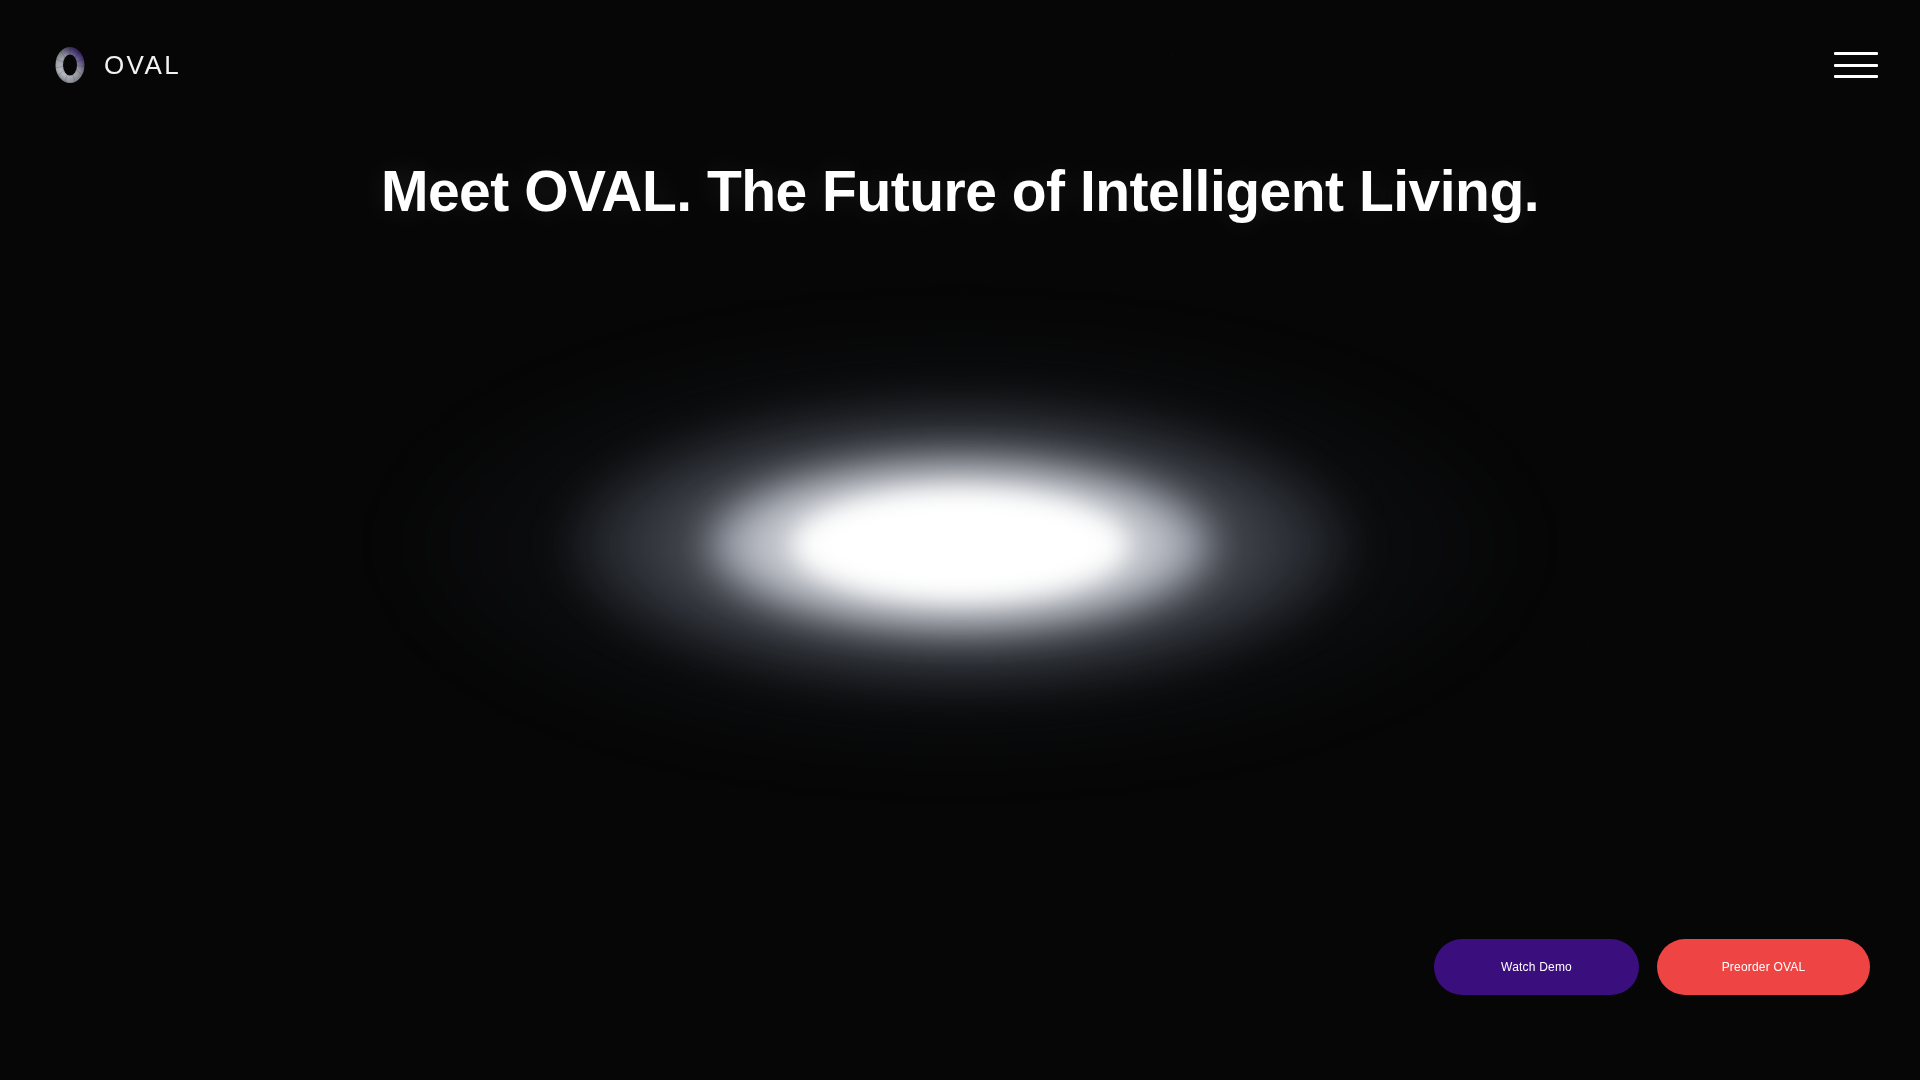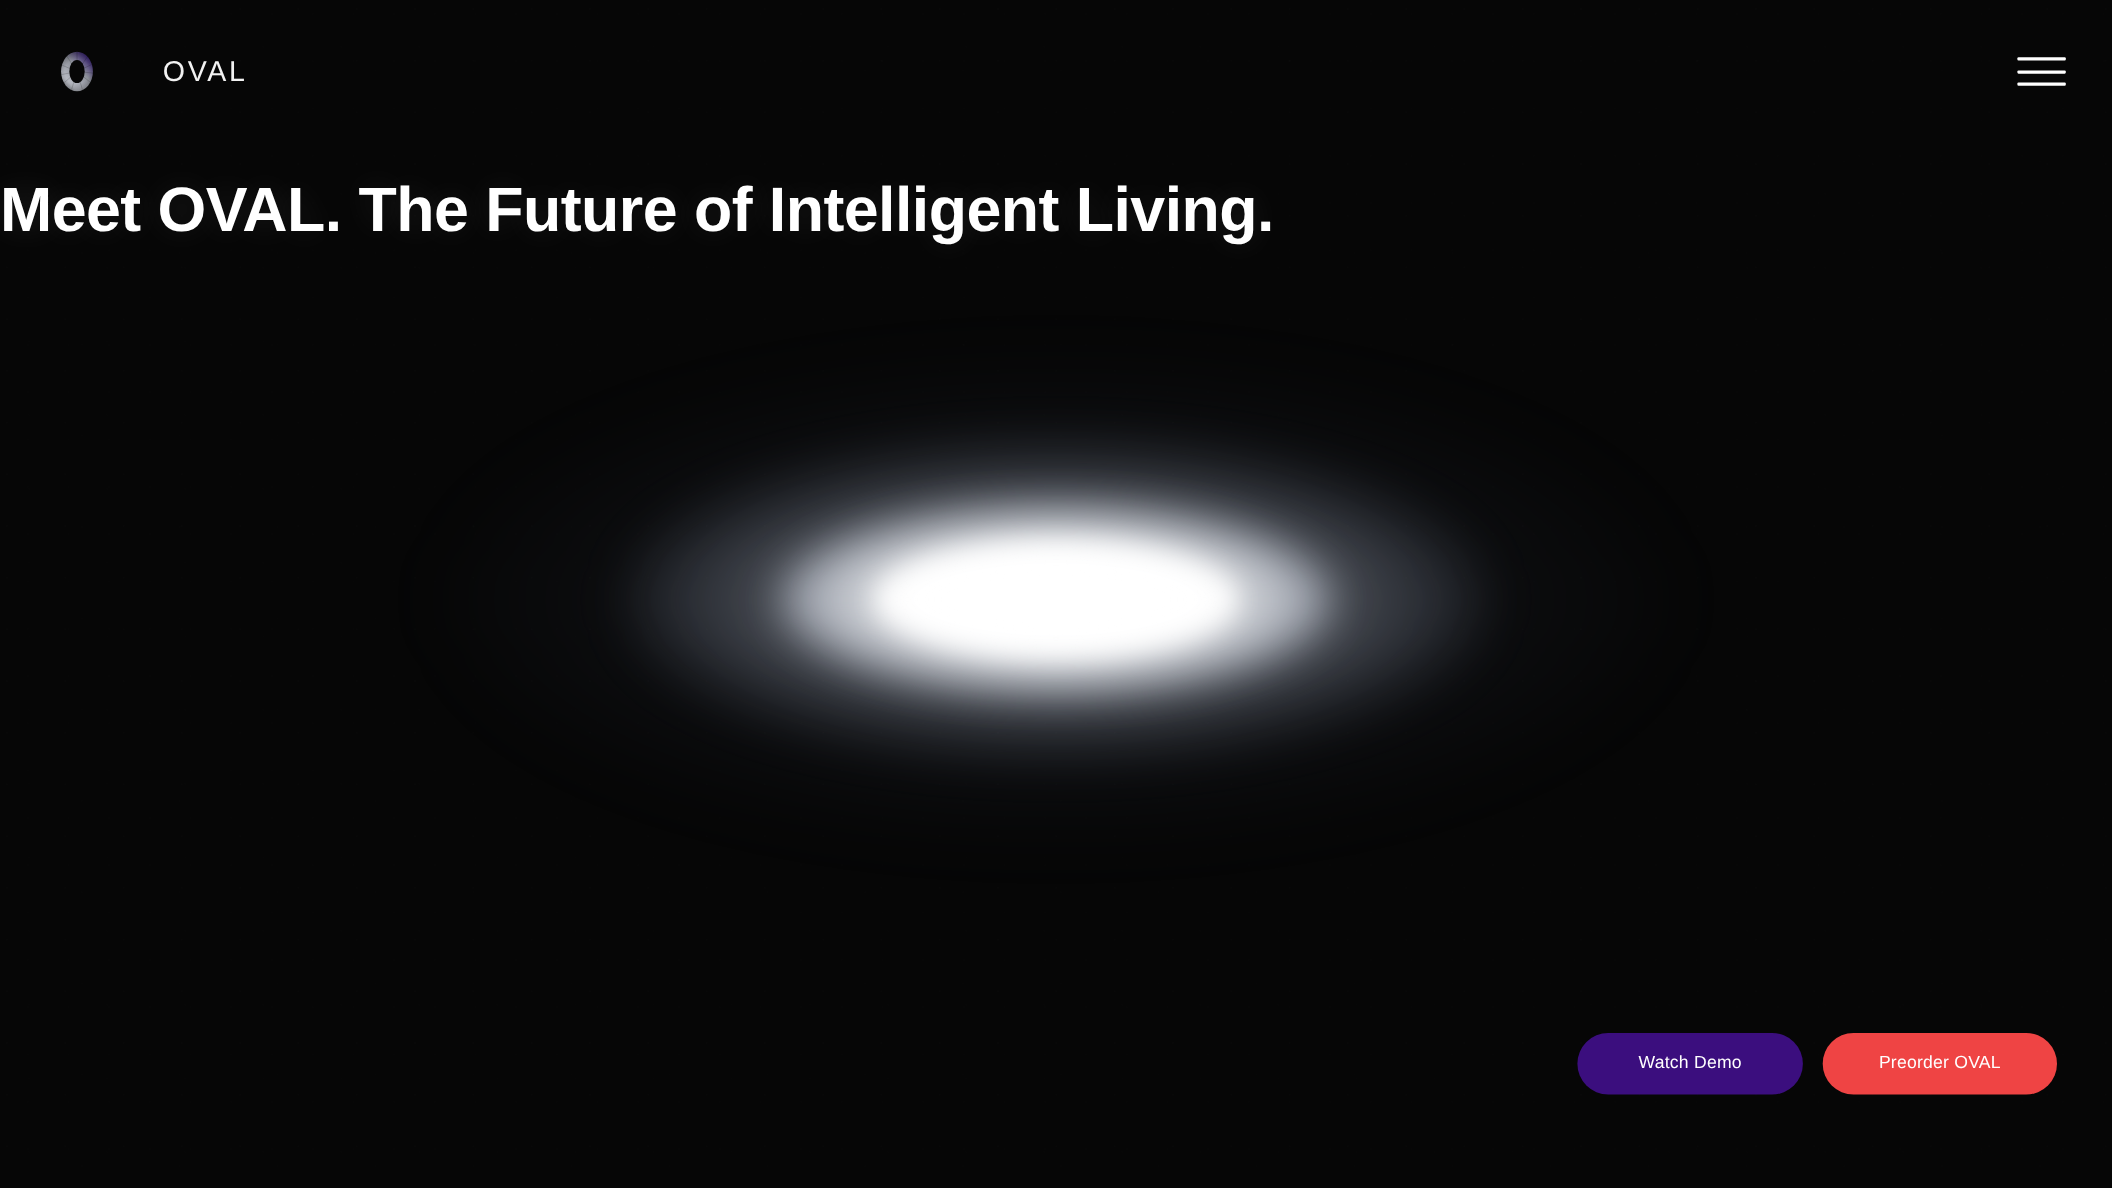--- a/index.html
+++ b/index.html
@@ -60,21 +60,20 @@
     flex:0 0 auto;
   }
 
   .brand-name {
     color:#f2f2f2;
     font-size:26px;
     font-weight:400;
     letter-spacing:2.4px;
     line-height:1;
     font-family:"Liberation Sans", sans-serif;
-    margin-left:44px;
   }
 
   .menu-button {
     width:44px;
     height:34px;
     display:flex;
     flex-direction:column;
     justify-content:space-between;
     align-items:flex-end;
     background:transparent;
@@ -89,21 +88,21 @@
     background:#ffffff;
     border-radius:1px;
   }
 
   
   .hero-heading {
     position:absolute;
     top:160px;
     left:0;
     width:1920px;
-    text-align:left;
+    text-align:center;
     color:#ffffff;
     font-size:57px;
     font-weight:700;
     letter-spacing:-0.5px;
     line-height:1.1;
     z-index:20;
     font-family:"Liberation Sans", sans-serif;
     text-shadow:0 0 30px rgba(255,255,255,.10);
   }
 
@@ -185,21 +184,21 @@
     display:flex;
     align-items:center;
     gap:18px;
     z-index:25;
   }
 
   .cta {
     border:none;
     border-radius:999px;
     color:#ffffff;
-    font-size:16px;
+    font-size:12px;
     font-weight:500;
     letter-spacing:.2px;
     cursor:pointer;
     height:56px;
     display:flex;
     align-items:center;
     justify-content:center;
     font-family:"Liberation Sans", sans-serif;
     white-space:nowrap;
   }

